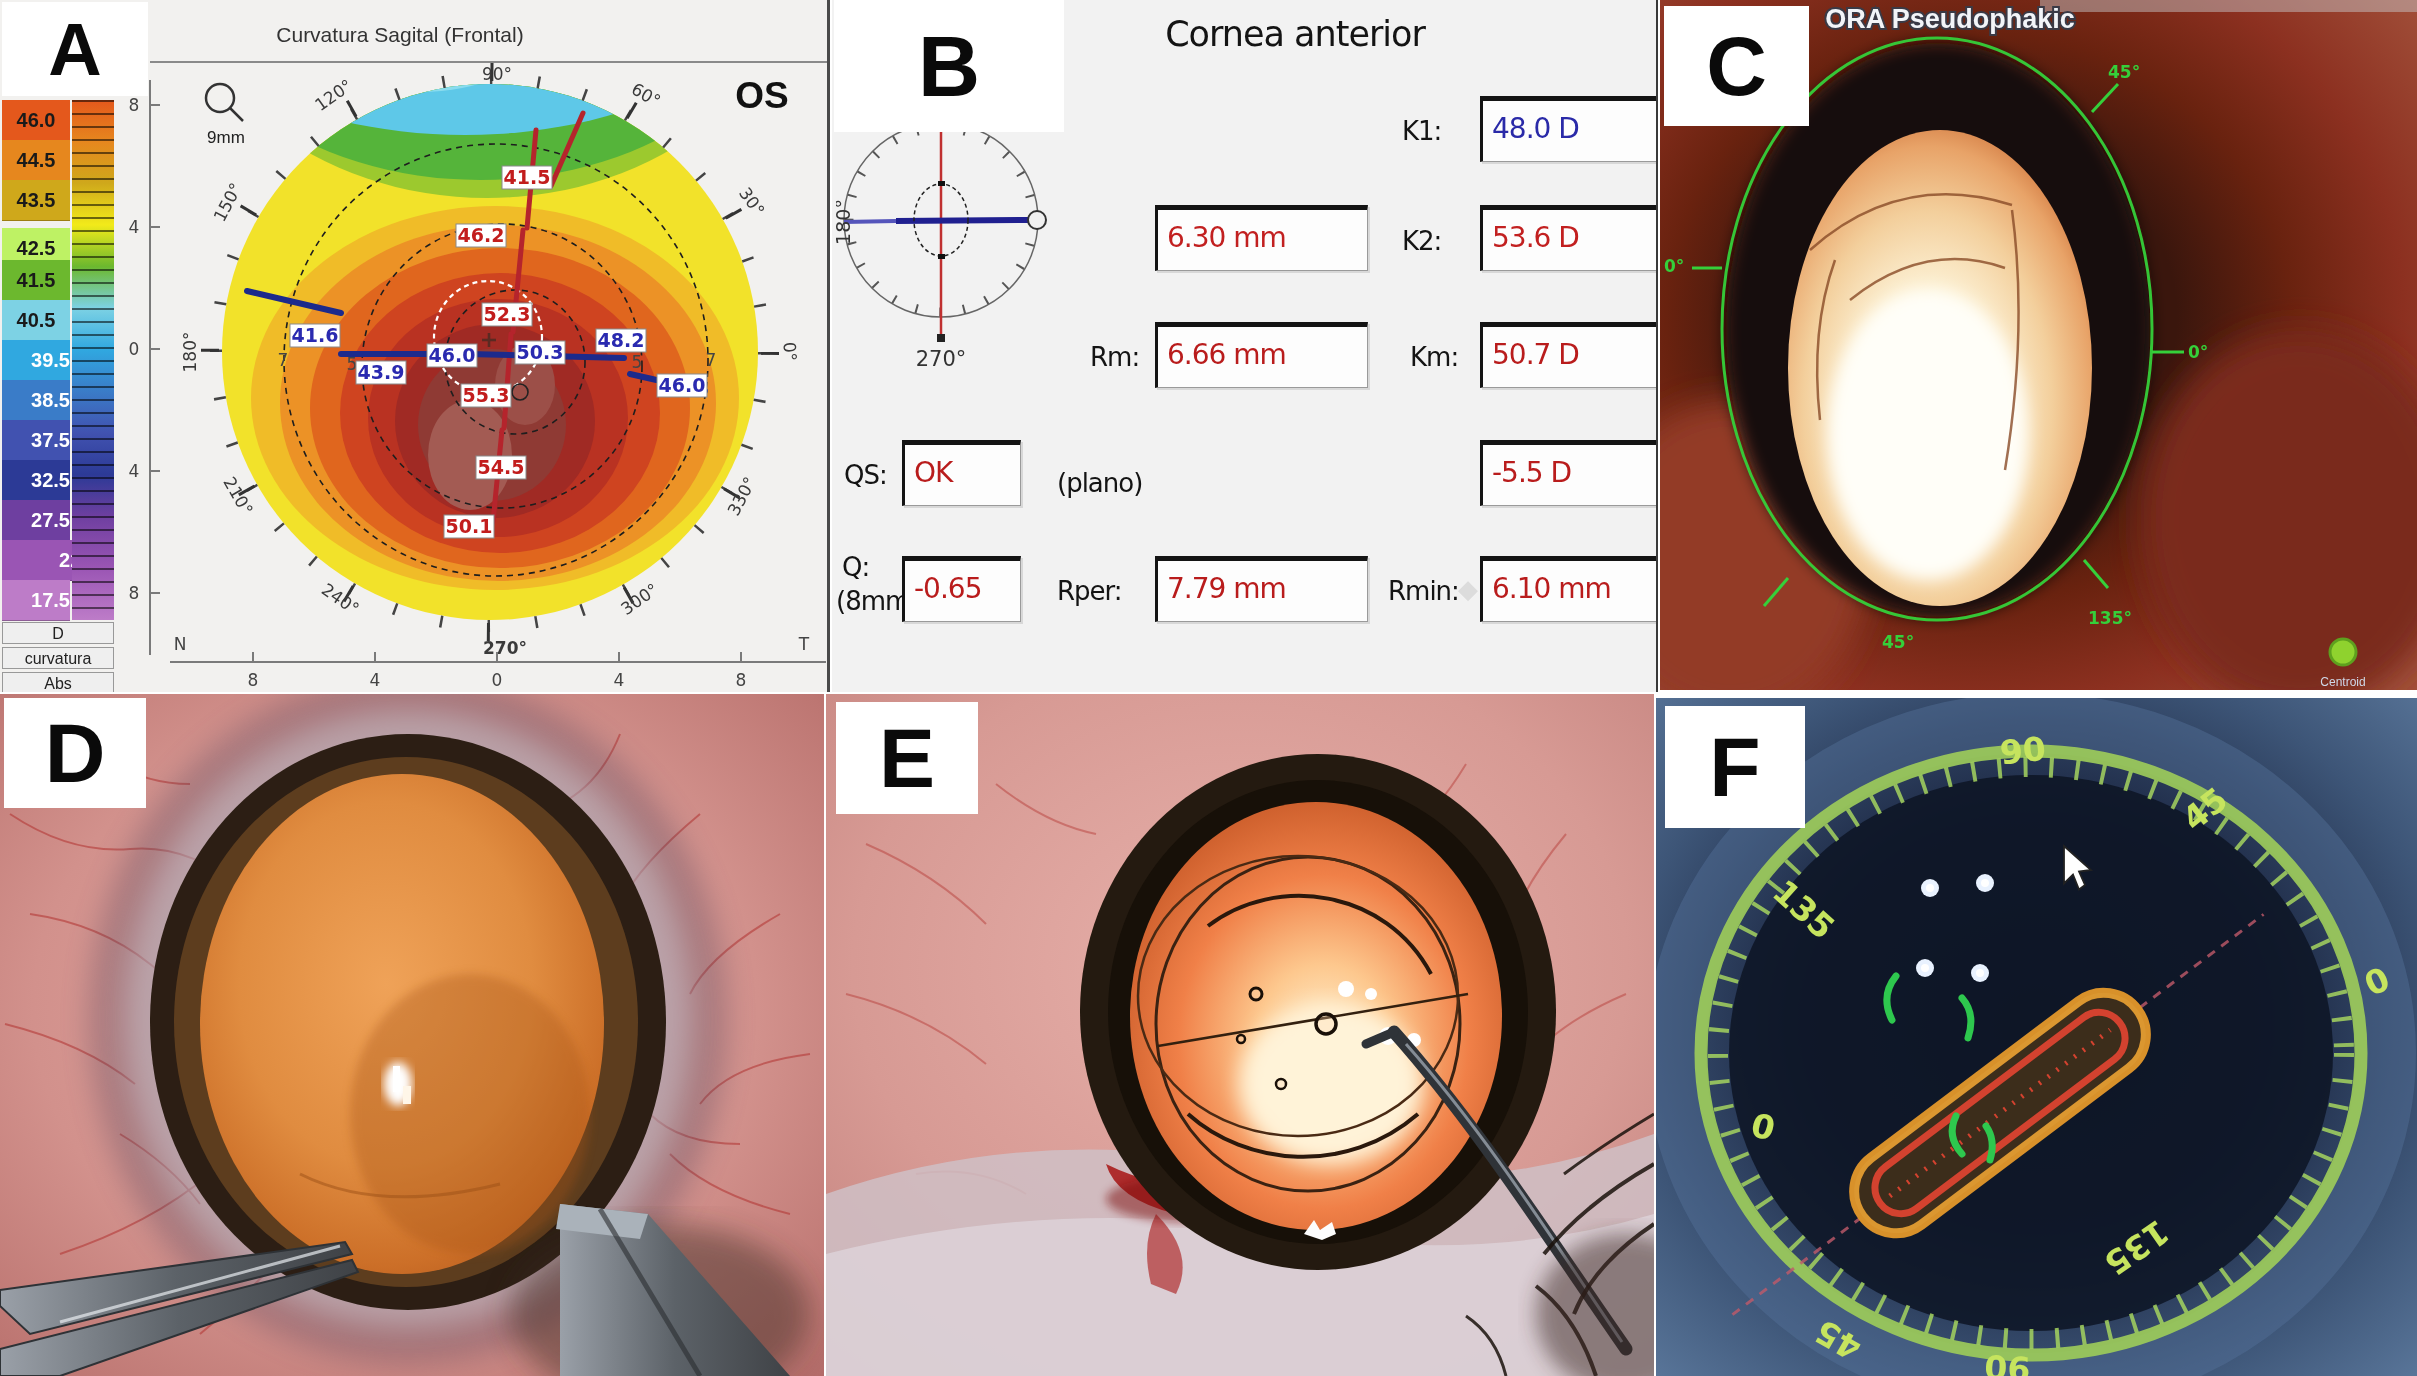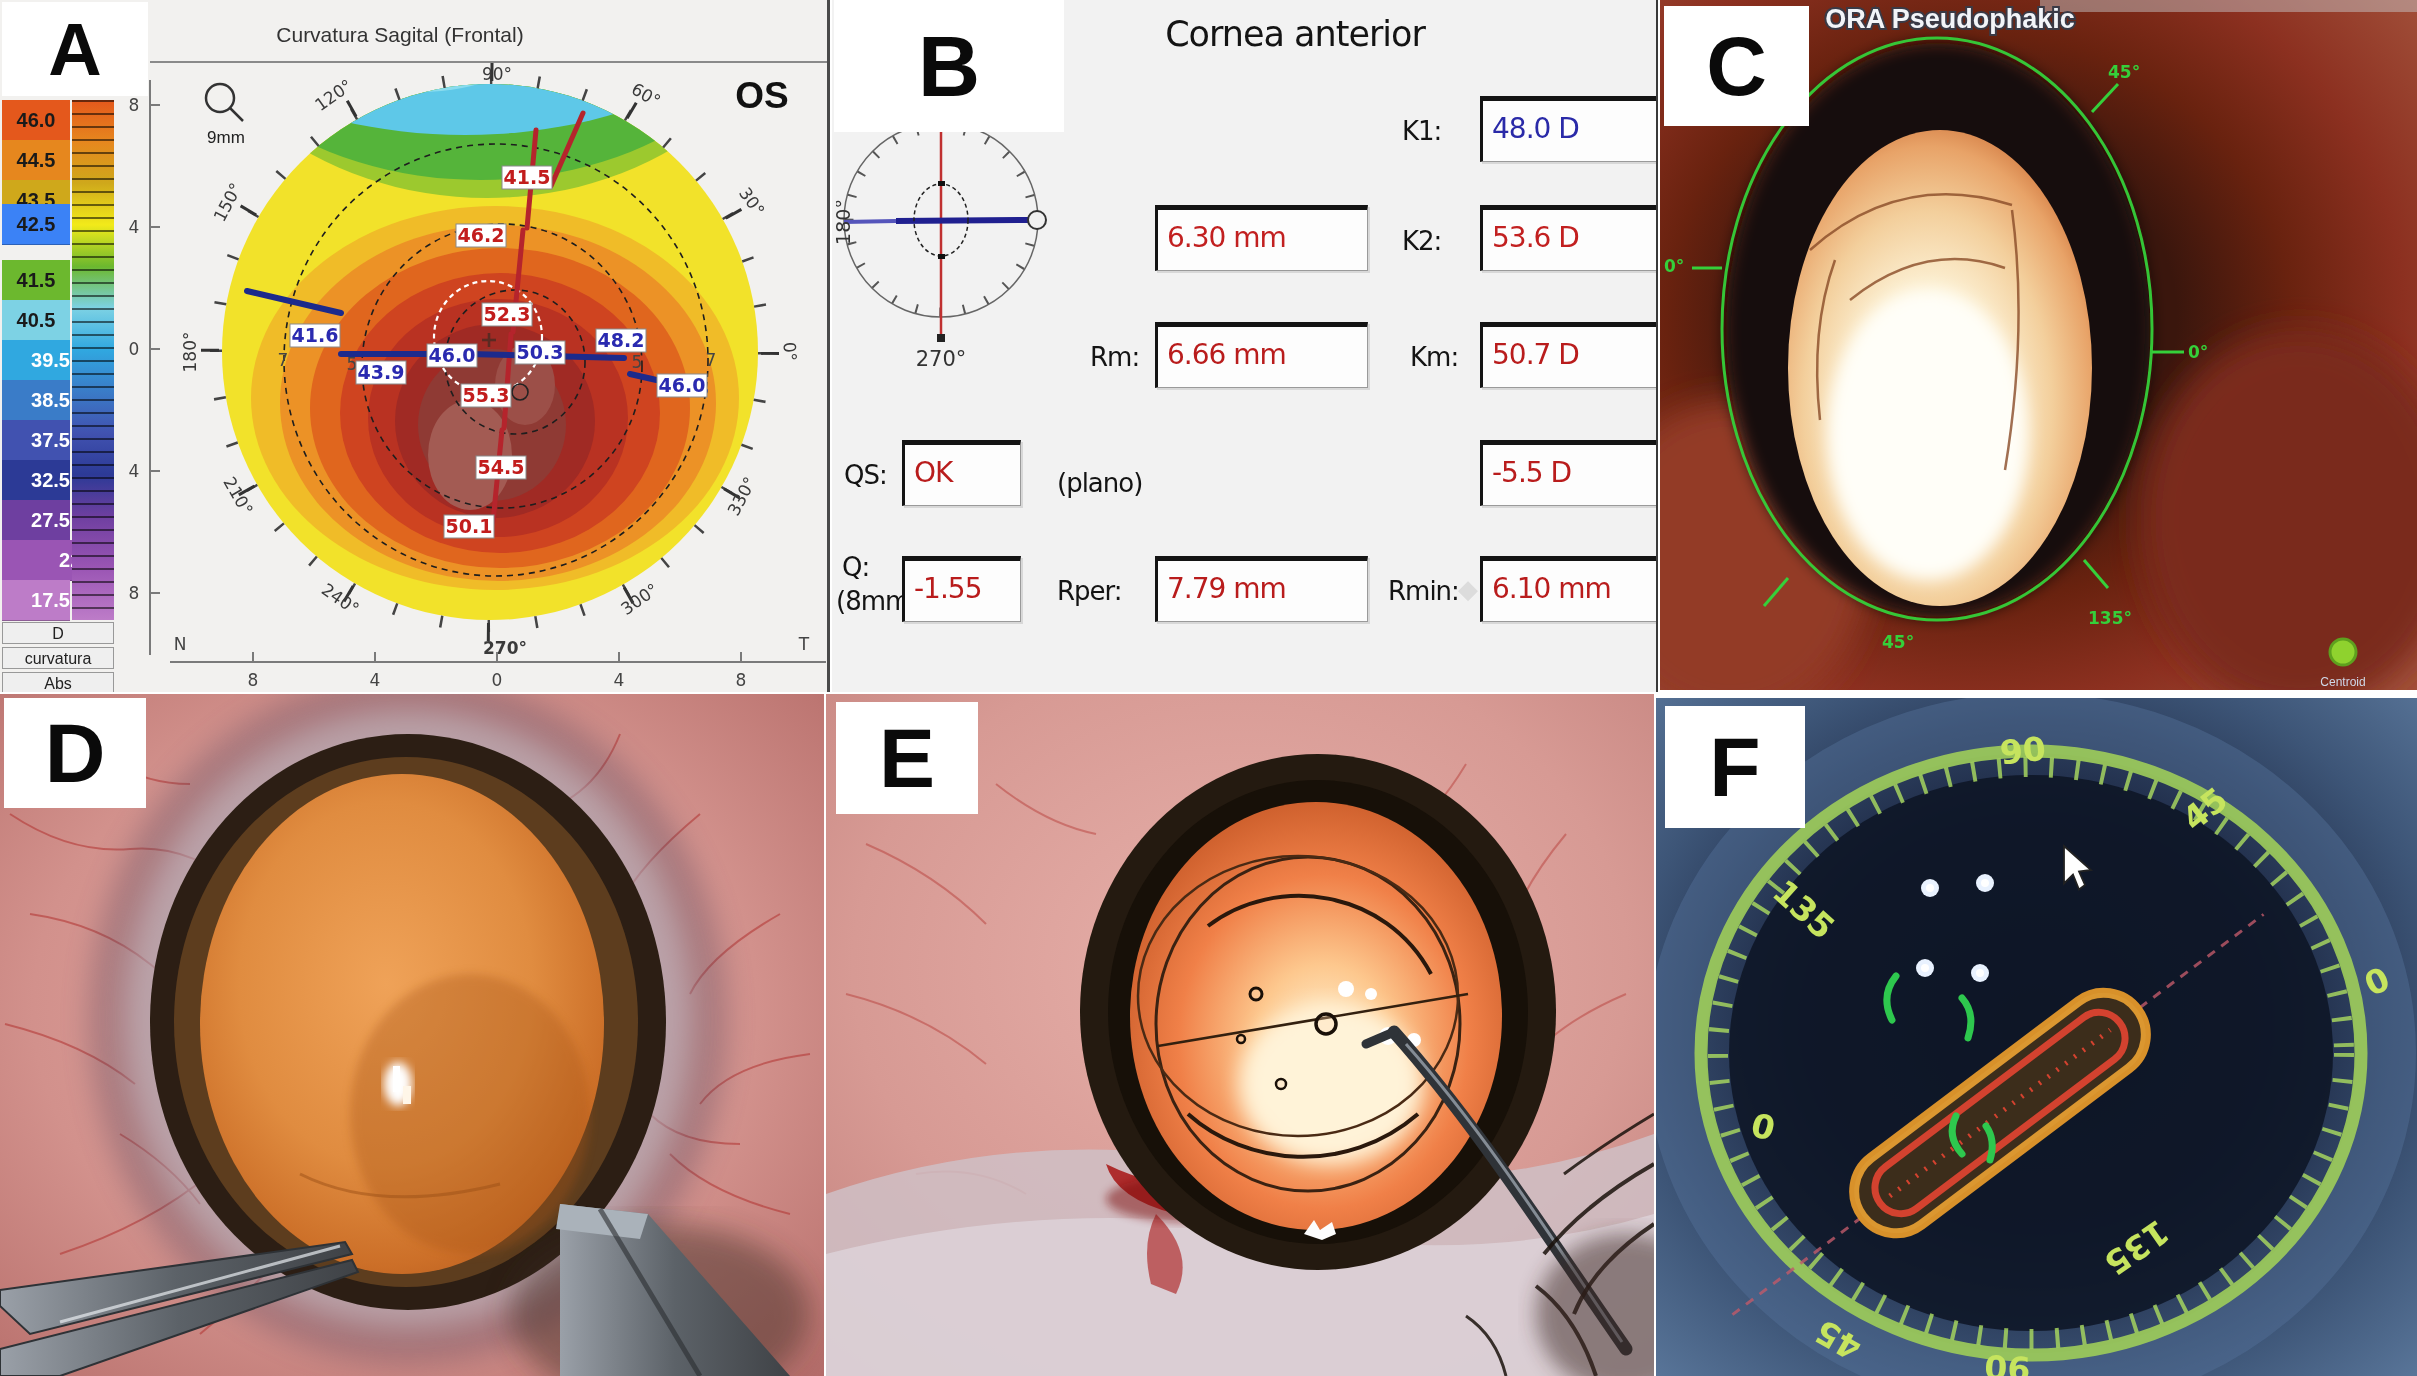--- a/index.html
+++ b/index.html
@@ -213,21 +213,21 @@
             <rect x="657" y="374" width="50" height="23"></rect>
             <text x="682" y="392">46.0</text>
           </g>
       </g>
     </svg>
 
     <div>
       <div class="lg-cell dark" style="top: 100px; background-color: rgb(228, 88, 28);">46.0</div>
       <div class="lg-cell dark" style="top: 140px; background-color: rgb(230, 135, 30);">44.5</div>
       <div class="lg-cell dark" style="top: 180px; background-color: rgb(207, 168, 27);">43.5</div>
-      <div class="lg-cell dark" style="top: 204px; background-color: #3b82f6;">42.5</div>
+      <div class="lg-cell dark" style="top: 228px; background-color: #bef264;">42.5</div>
       <div class="lg-cell dark" style="top: 260px; background-color: rgb(108, 184, 46);">41.5</div>
       <div class="lg-cell dark" style="top: 300px; background-color: rgb(125, 210, 228);">40.5</div>
       <div class="lg-cell light" style="top: 340px; background-color: rgb(48, 168, 224);">39.5</div>
       <div class="lg-cell light" style="top: 380px; background-color: rgb(58, 124, 200);">38.5</div>
       <div class="lg-cell light" style="top: 420px; background-color: rgb(65, 82, 176);">37.5</div>
       <div class="lg-cell light" style="top: 460px; background-color: rgb(44, 58, 150);">32.5</div>
       <div class="lg-cell light" style="top: 500px; background-color: rgb(110, 63, 160);">27.5</div>
       <div class="lg-cell light" style="top: 540px; background-color: rgb(154, 85, 180); padding-left: 28px;">22.5</div>
       <div class="lg-cell light" style="top: 580px; background-color: rgb(189, 124, 200);">17.5</div>
       <div id="lg-strip"></div>
@@ -271,21 +271,21 @@
     <div class="b-label" style="left:578px;top:342px;">Km:</div>
     <div class="b-box" style="left:648px;top:322px;width:166px;">50.7 D</div>
 
     <div class="b-label" style="left:12px;top:460px;">QS:</div>
     <div class="b-box" style="left:70px;top:440px;width:106px;">OK</div>
     <div class="b-label" style="left:225px;top:468px;">(plano)</div>
     <div class="b-box" style="left:648px;top:440px;width:166px;">-5.5 D</div>
 
     <div class="b-label" style="left:10px;top:552px;">Q:</div>
     <div class="b-label" style="left:4px;top:586px;">(8mm)</div>
-    <div class="b-box" style="left:70px;top:556px;width:106px;">-1.55</div>
+    <div class="b-box" style="left:70px;top:556px;width:106px;">-0.65</div>
     <div class="b-label" style="left:225px;top:576px;">Rper:</div>
     <div class="b-box" style="left:323px;top:556px;width:200px;">7.79 mm</div>
     <div class="b-label" style="left:556px;top:576px;">Rmin:</div>
     <div class="b-label" style="left:626px;top:574px;color:#dcdcdc;">◆</div>
     <div class="b-box" style="left:648px;top:556px;width:166px;">6.10 mm</div>
 
     <div class="letterbox" style="left:2px;top:0;width:230px;height:132px;">
       <span style="font-size:86px;">B</span>
     </div>
   </div>

